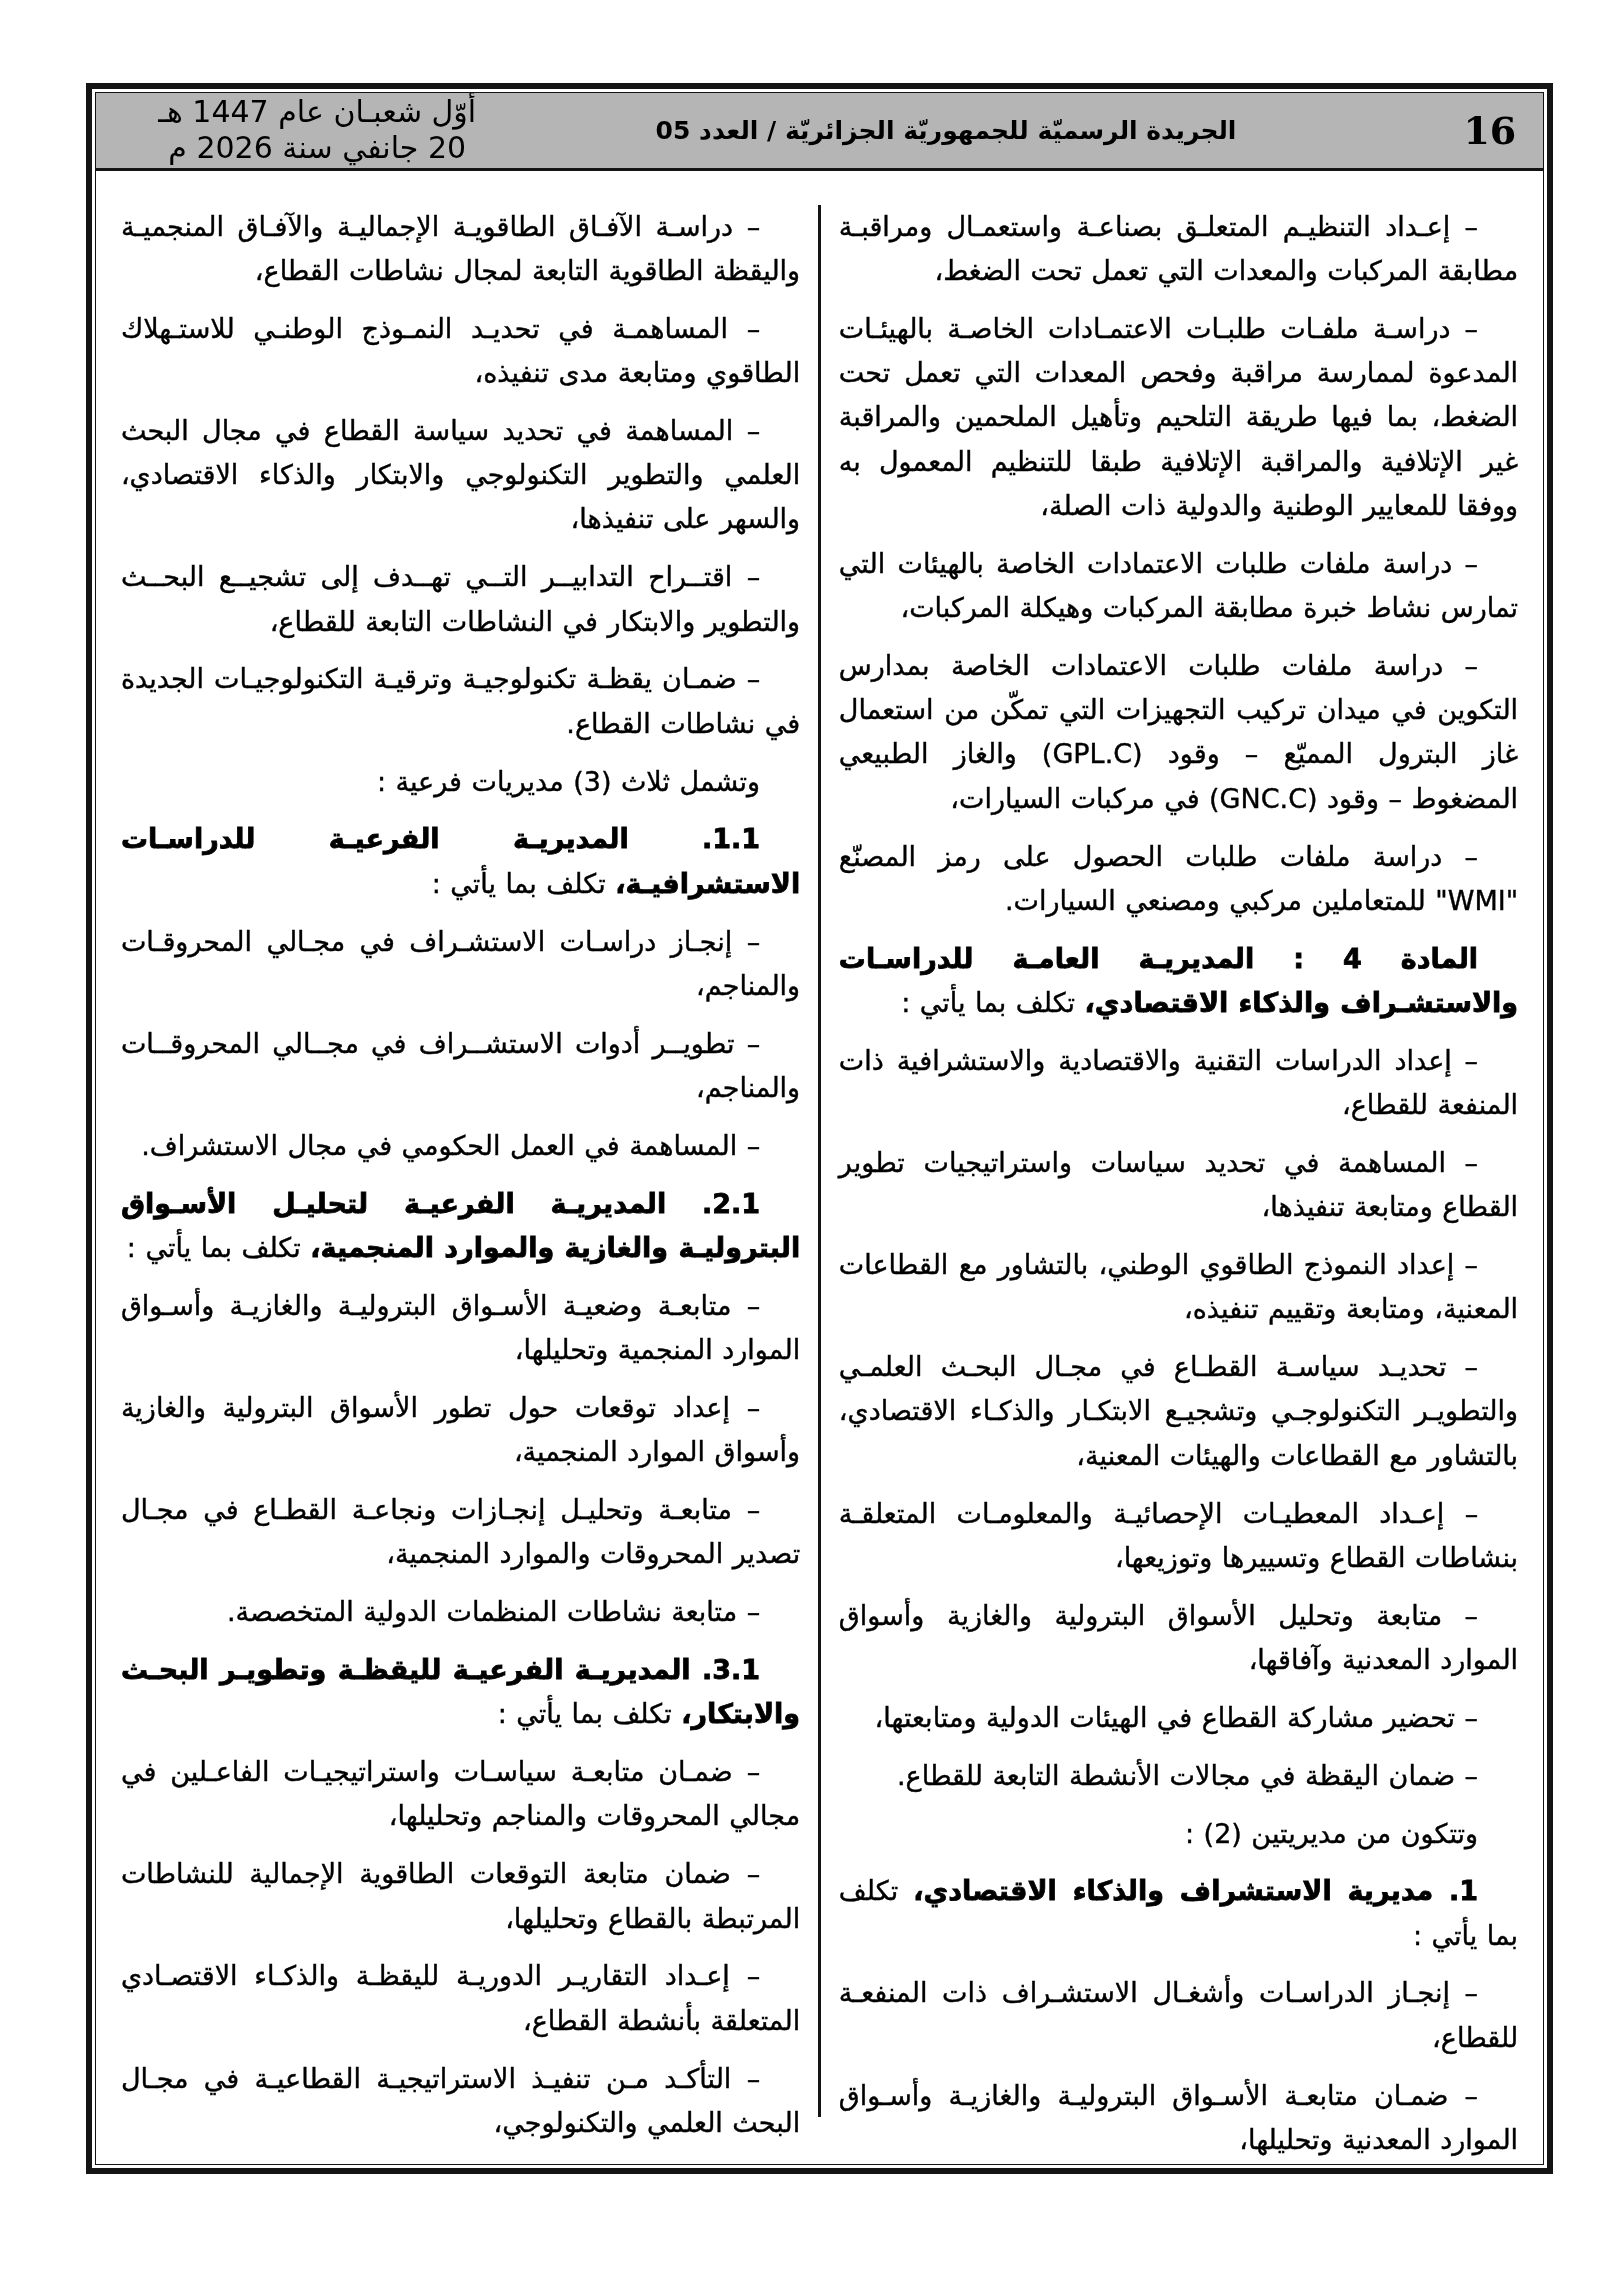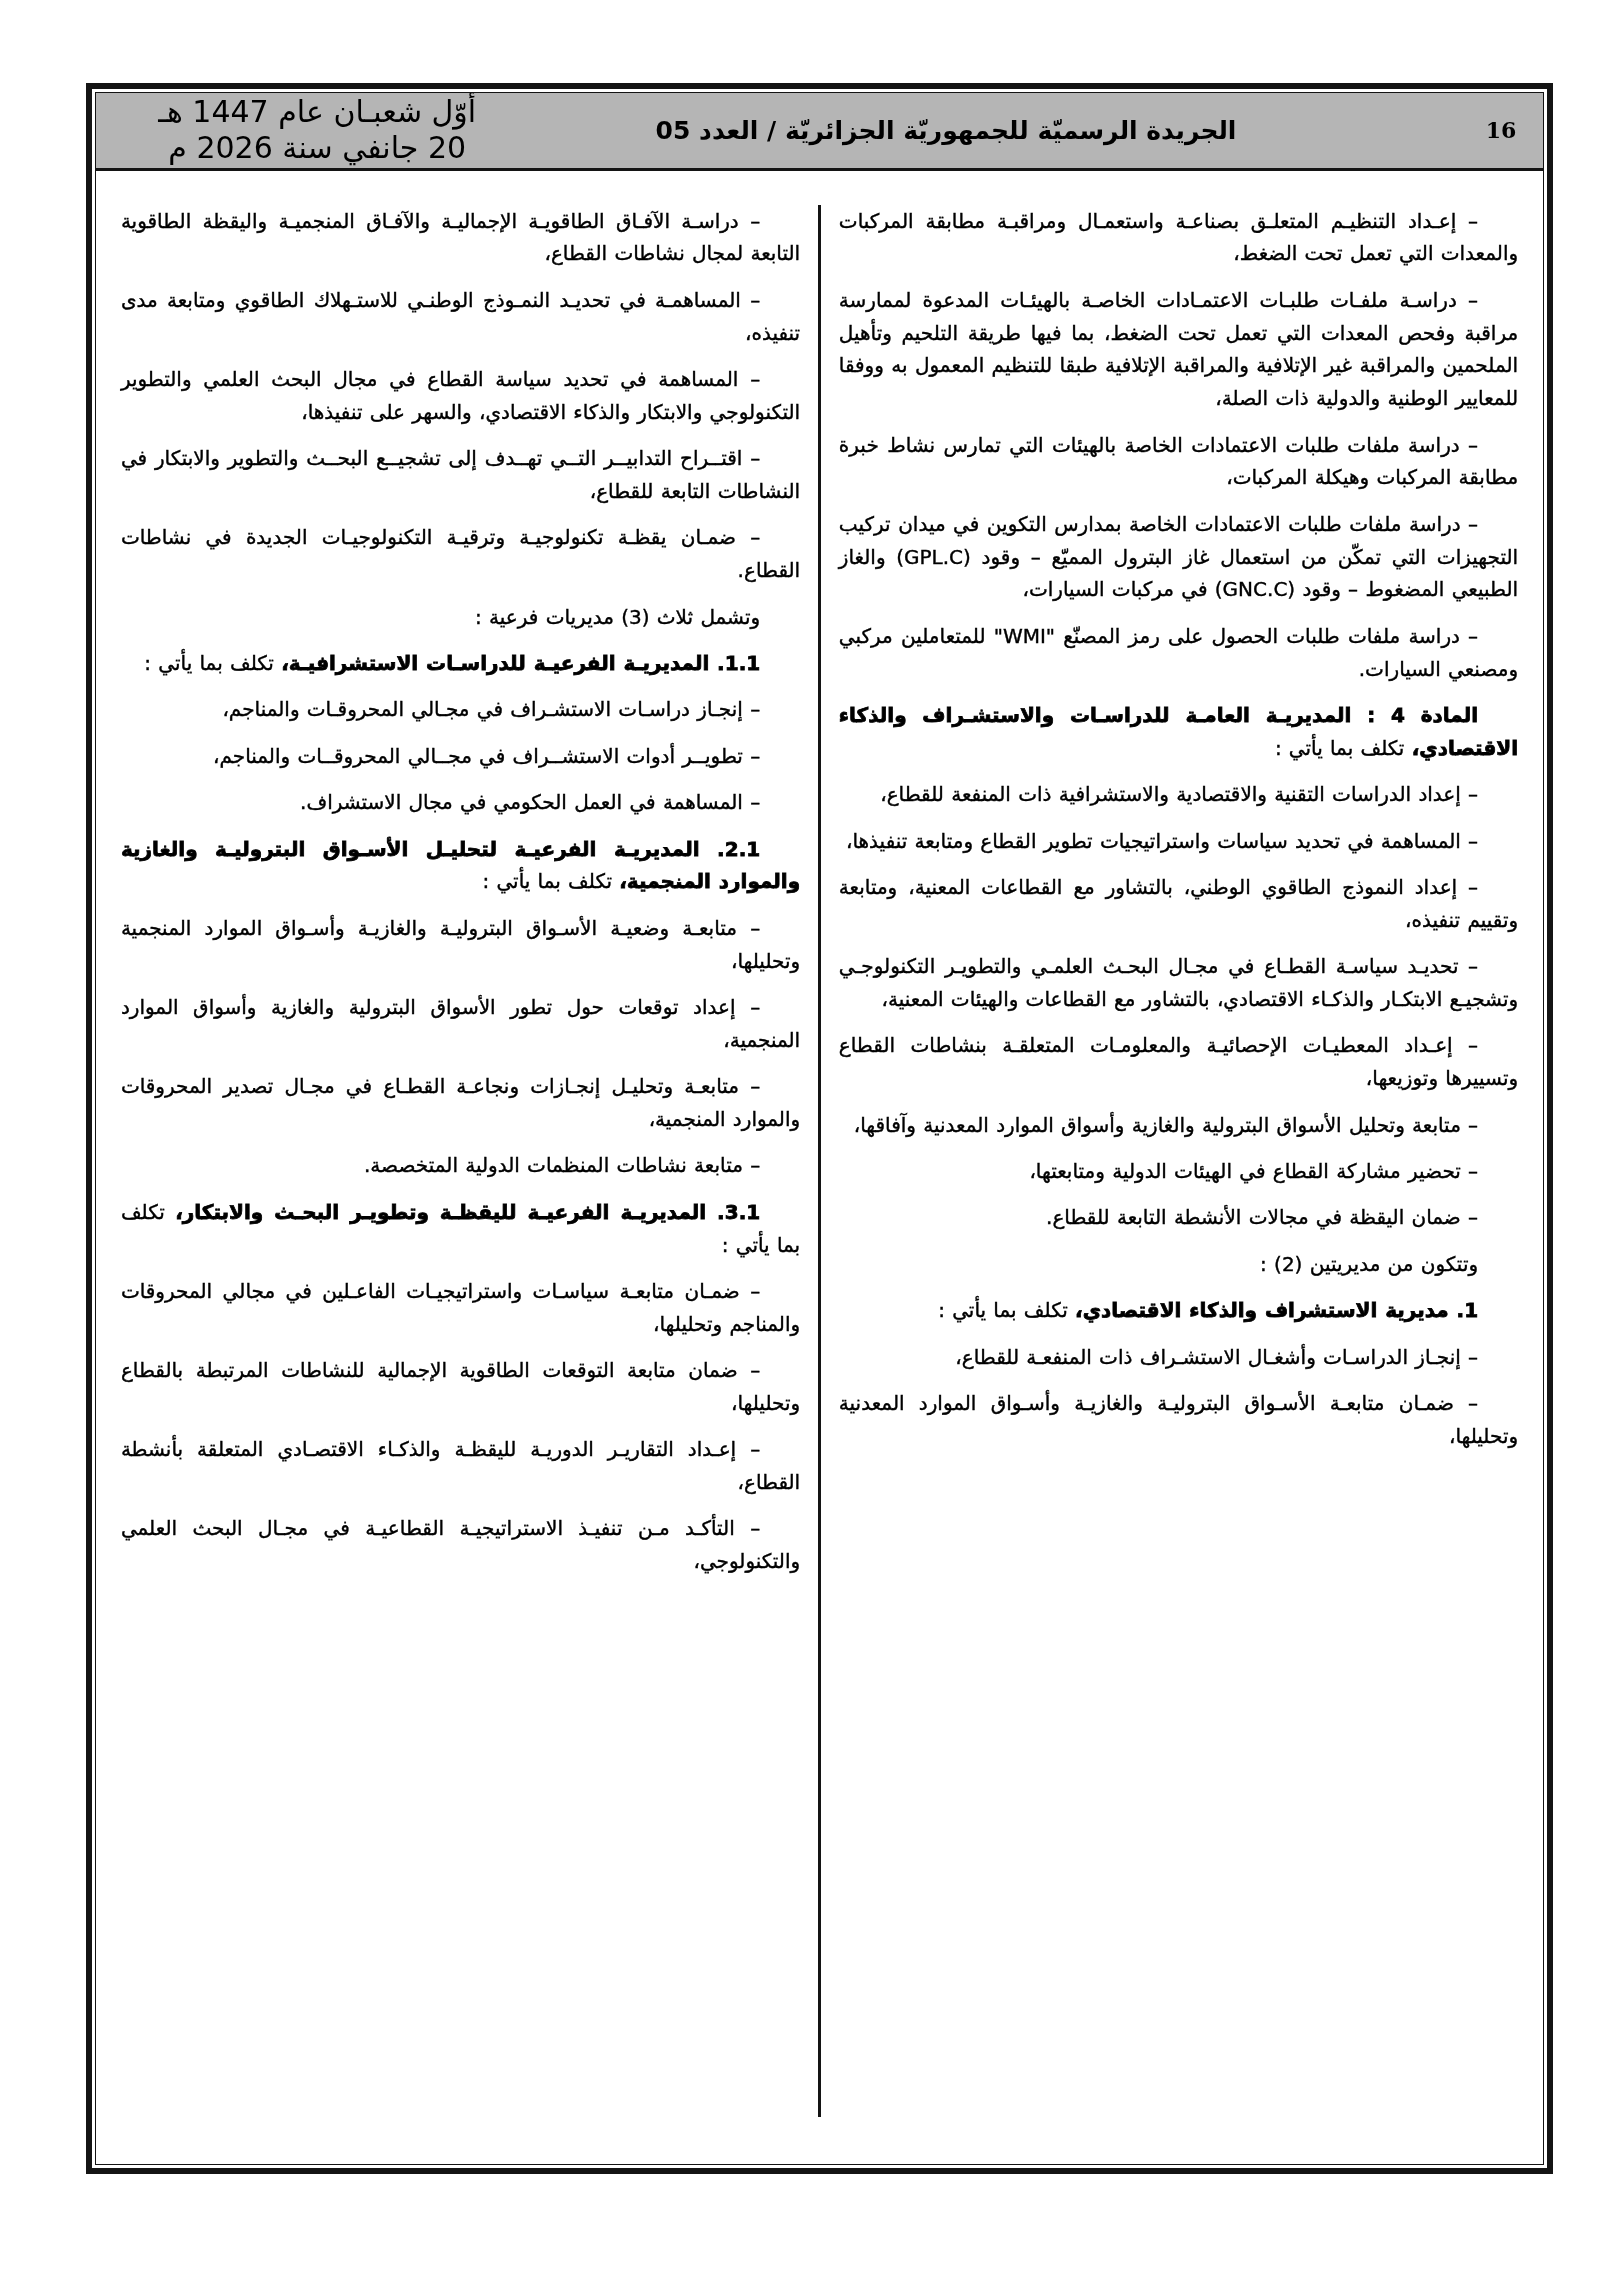--- a/index.html
+++ b/index.html
@@ -26,42 +26,42 @@
     display:flex;flex-direction:column;overflow:hidden;
   }
   .page-header{
     background:var(--header-bg);
     border-bottom:3.6px solid var(--line);
     display:flex;align-items:center;
     height:78px;flex:0 0 78px;
     padding:3.6px 27px;gap:14.5px;
   }
   .h-num{
-    width:136px;font-size:22px;font-weight:bold;text-align:right;
+    width:136px;font-size:38px;font-weight:bold;text-align:right;
     font-family:"DejaVu Serif","DejaVu Sans",serif;
   }
   .h-title{
     flex:1;text-align:center;font-size:25px;font-weight:bold;
     letter-spacing:0;
   }
   .h-date{
     width:389px;text-align:center;font-size:30px;font-weight:normal;line-height:1.22;
   }
   main{
     flex:1;display:flex;align-items:stretch;
     padding:34px 7.2px 0;min-height:0;
   }
   .col{flex:1;padding:0 18px;min-width:0;}
   .divider{
     width:2.7px;background:var(--line);
     margin-bottom:47px;flex:0 0 2.7px;
   }
   p{
     margin:0 0 13.6px;
-    font-size:20px;line-height:1.64;
+    font-size:27px;line-height:1.64;
     text-align:justify;text-indent:40px;
     -webkit-text-stroke:0.4px currentColor;
     word-spacing:0.9px;
   }
   p.heading b{font-weight:bold;-webkit-text-stroke:0.8px currentColor;}
   p.plain{text-indent:40px;}
 </style>
 </head>
 <body>
 

